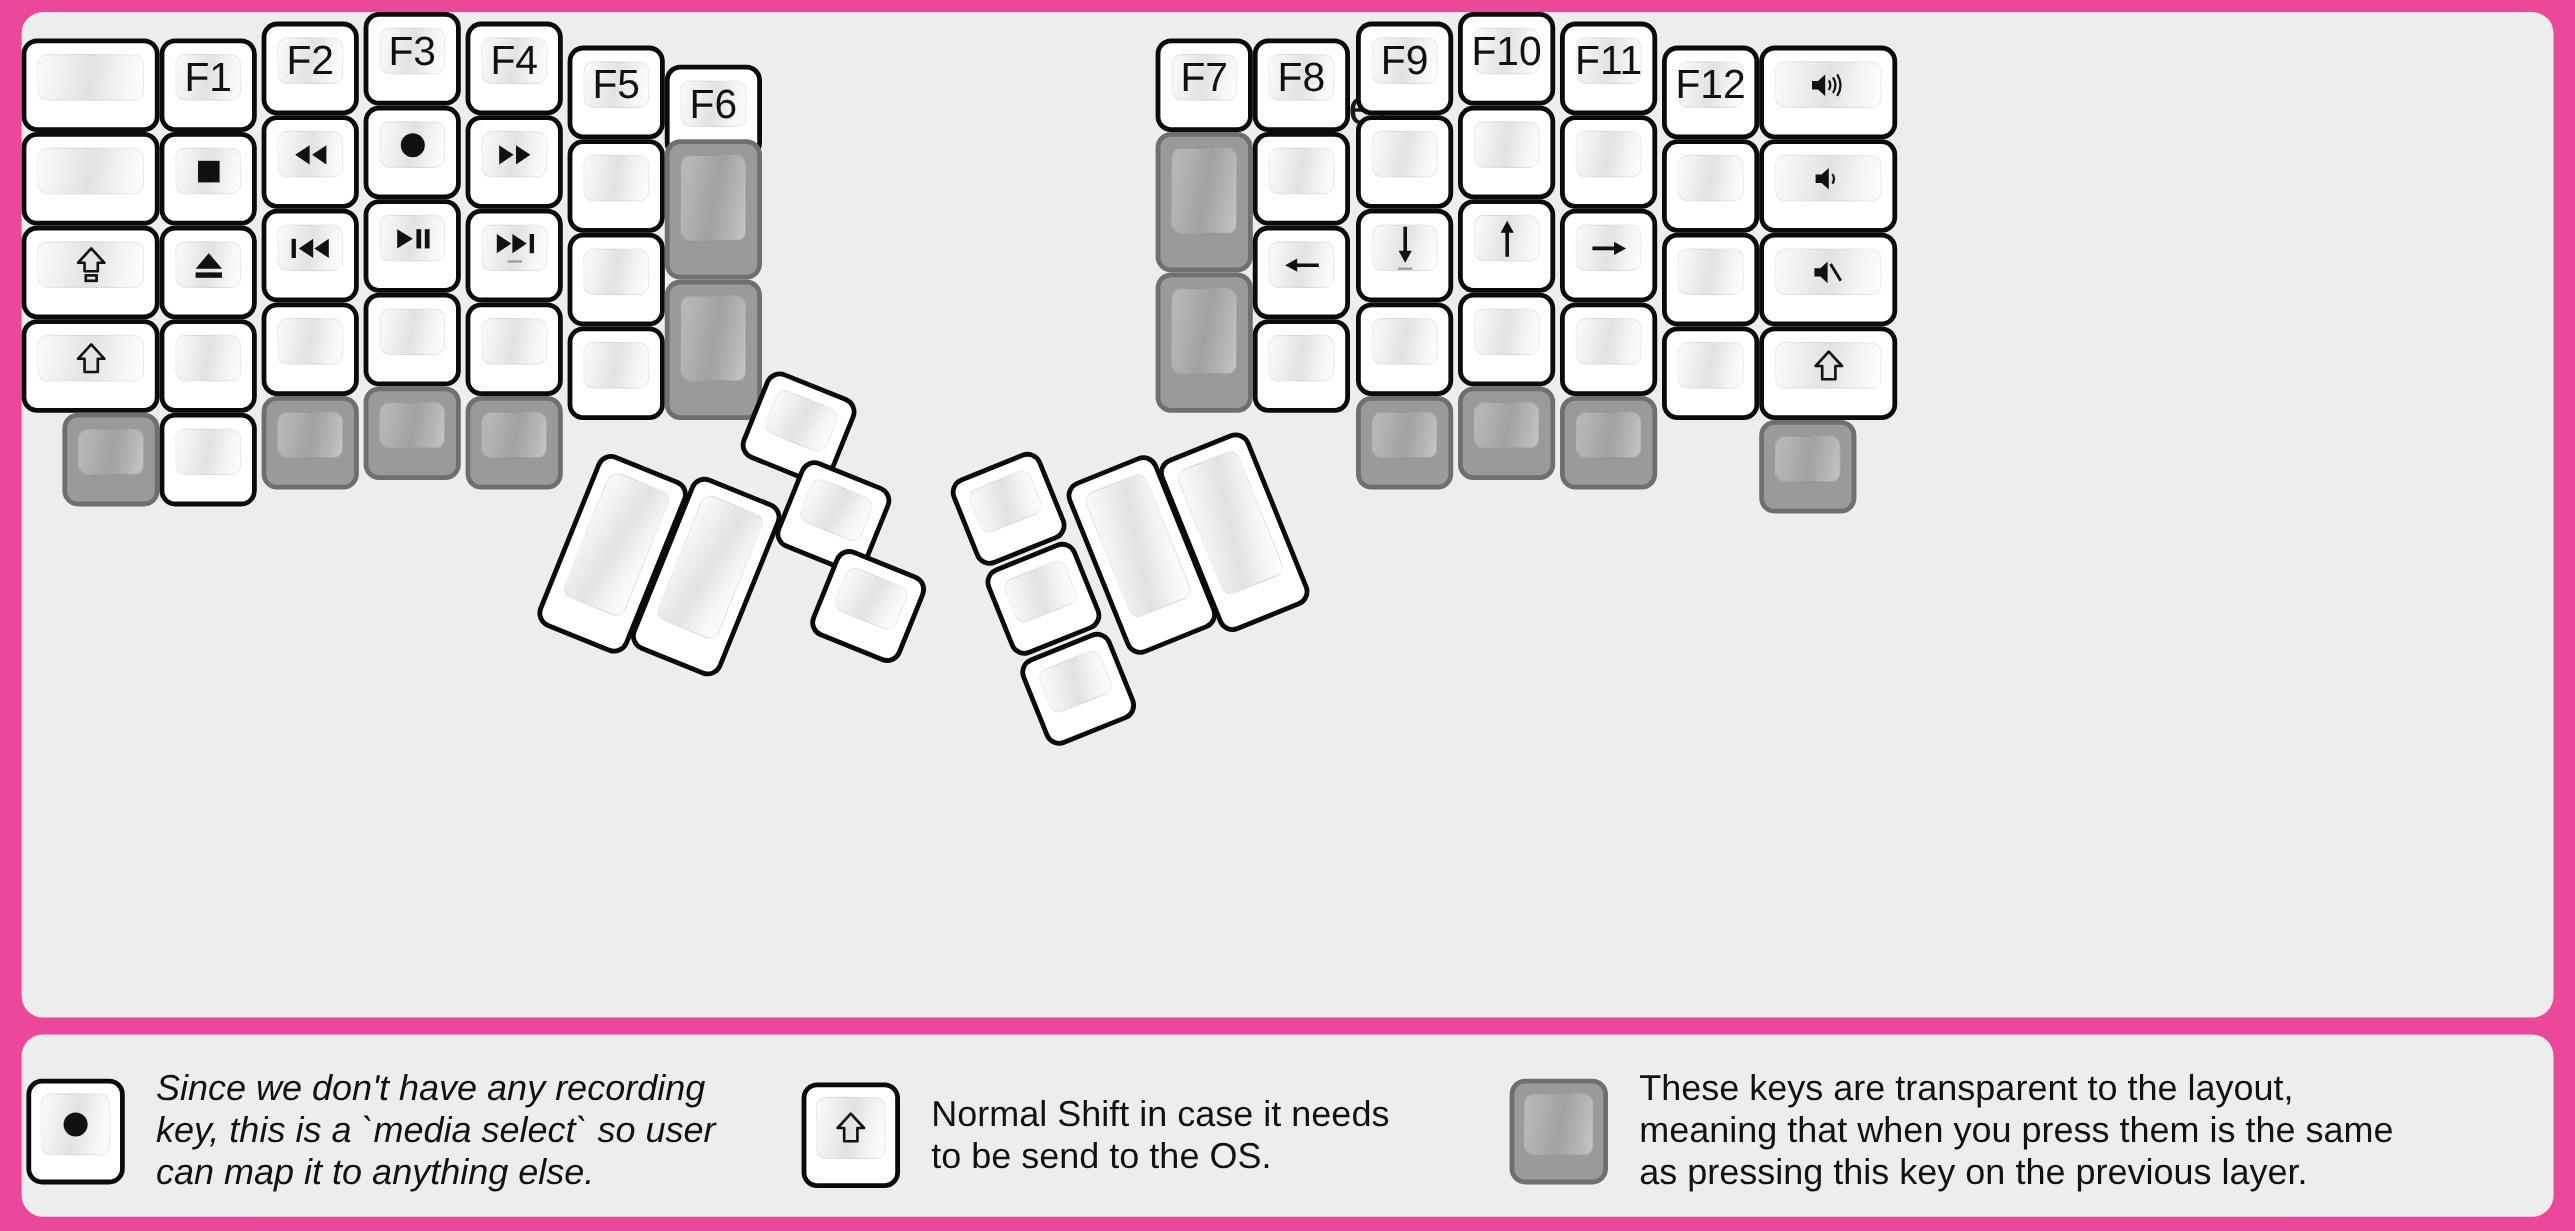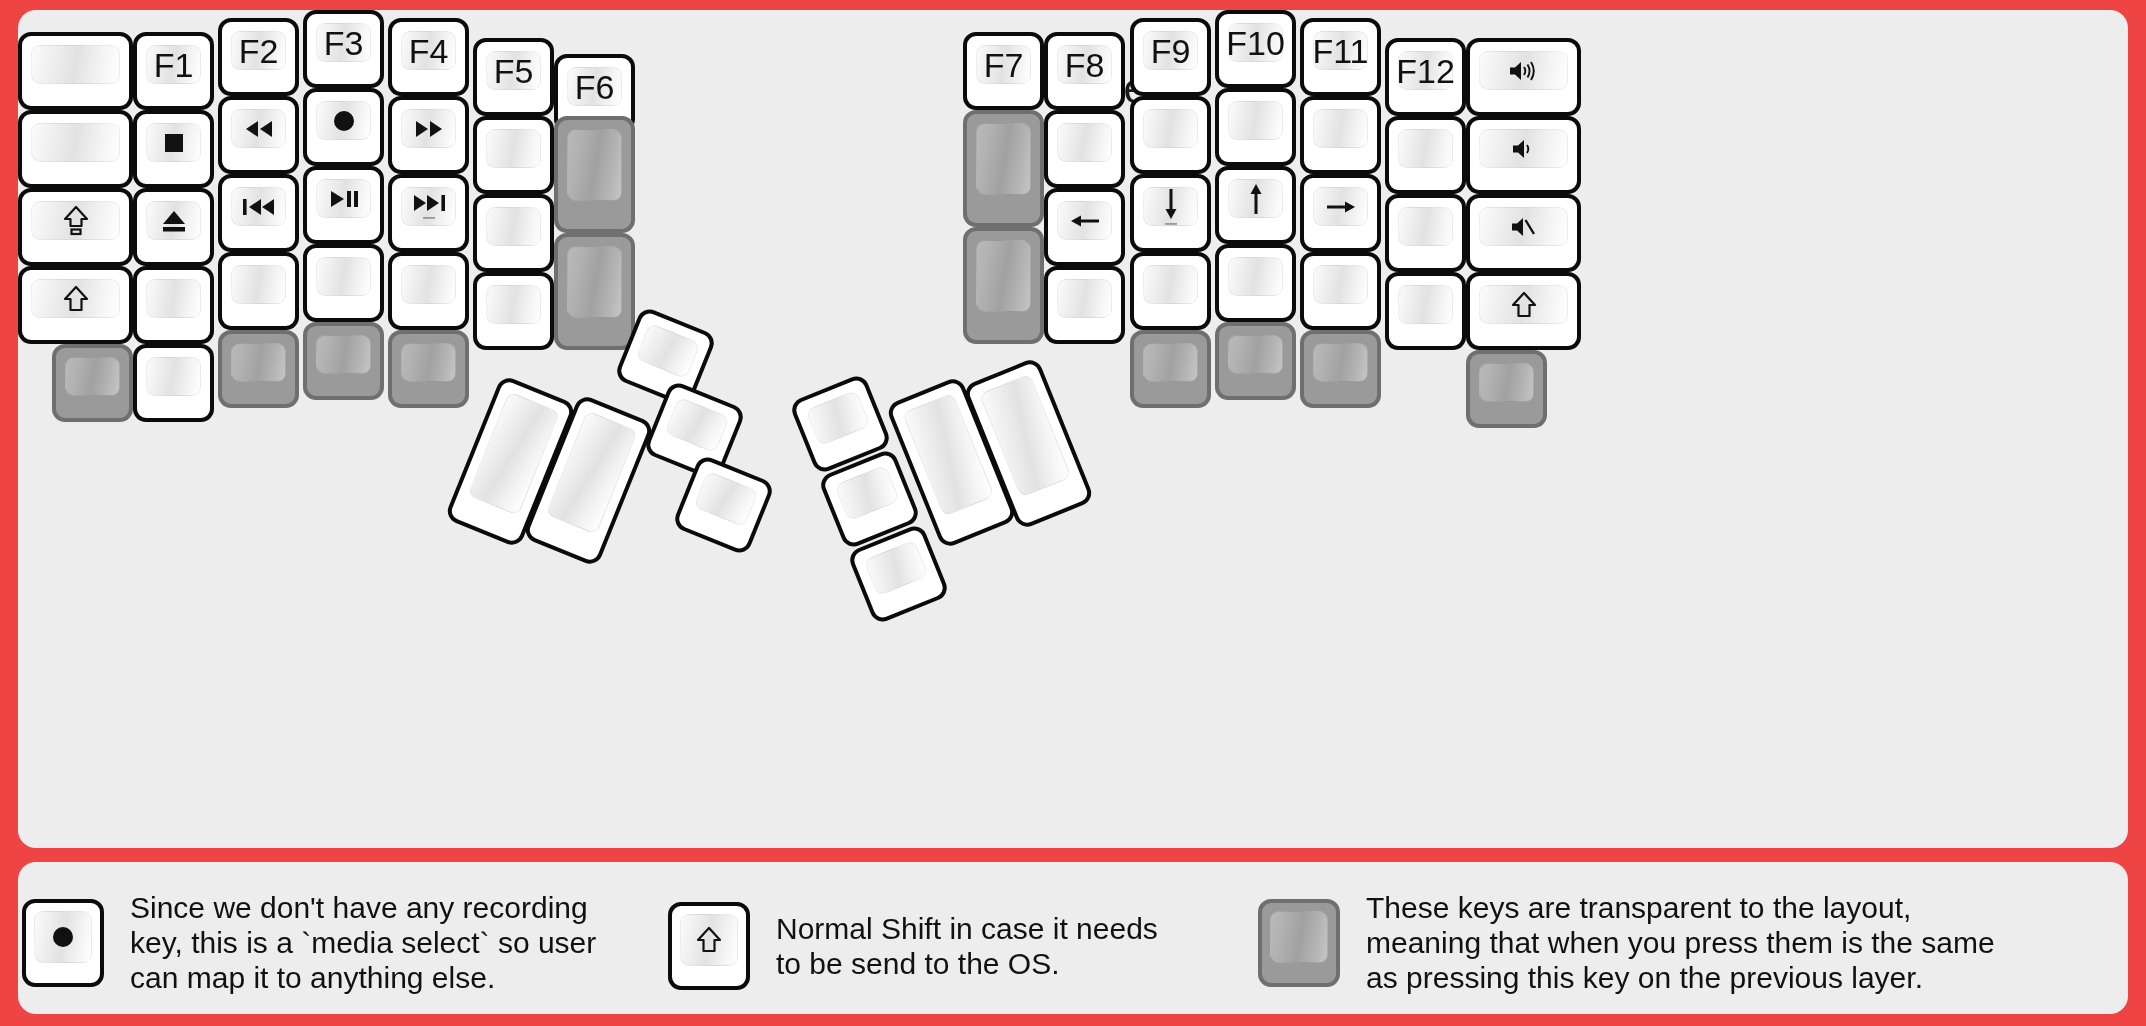--- a/index.html
+++ b/index.html
@@ -4,21 +4,21 @@
 <title>fn Layer</title>
 <style>
   html,body{margin:0;padding:0;background:#ffffff;}
   body{
     font-family:"Liberation Sans", sans-serif;
     -webkit-font-smoothing:antialiased;
   }
   #root{
     position:relative;
     width:2146px;height:1026px;
-    background:#ef4444;
+    background:#ec4899;
     overflow:hidden;
   }
   
   #kb-panel{
     position:absolute;left:18px;top:10px;
     width:2110px;height:838px;
     background:#ededed;
     border-radius:18px;
   }
   
@@ -503,21 +503,21 @@
       <div class="cap" style="bottom:26px;"></div>
     </div>
     <div class="key rot" style="left:970px;top:356px;width:81px;height:155px;transform:rotate(-22deg);">
       <div class="cap" style="bottom:26px;"></div>
     </div>
 
   </div>
 
   <div id="legend-panel">
 
-    <div class="legend-item" style="left:4px;top:28px;">
+    <div class="legend-item" style="left:4px;top:28px;font-style:italic;">
       <div class="legend-key">
         <div class="cap">
           <span>
             <svg width="26" height="26" viewBox="0 0 26 26" aria-hidden="true">
                 <circle cx="13" cy="13" r="10" fill="#111"></circle>
               </svg>
           </span>
         </div>
       </div>
       <div class="legend-text">Since we don't have any recording

